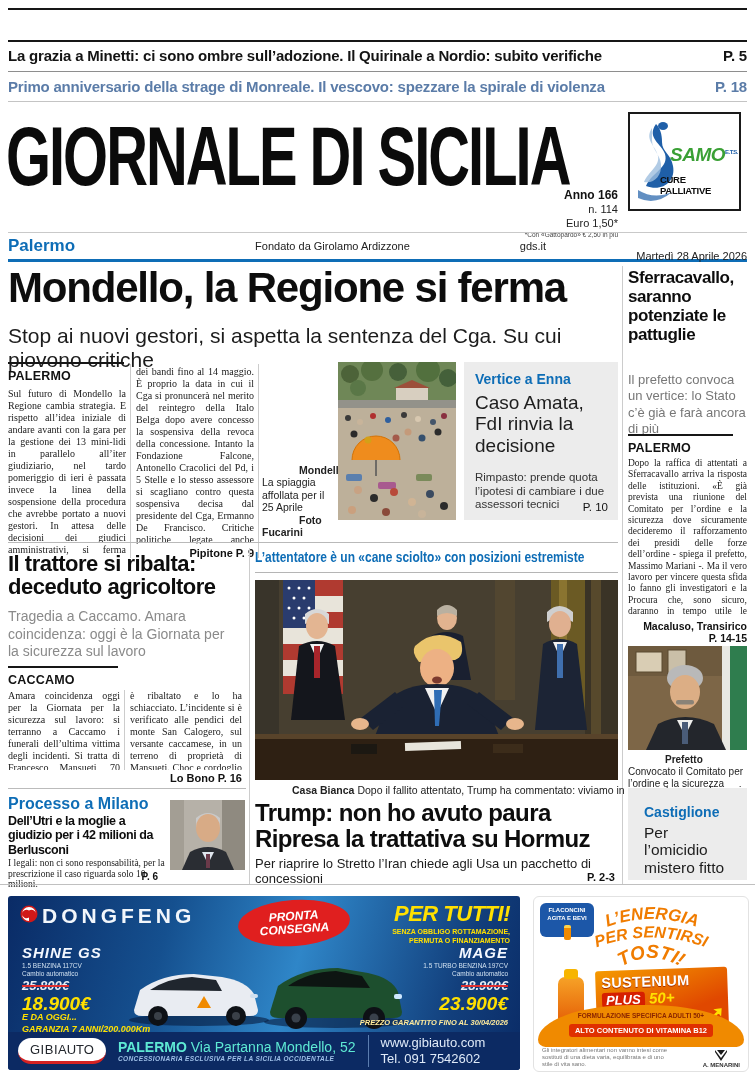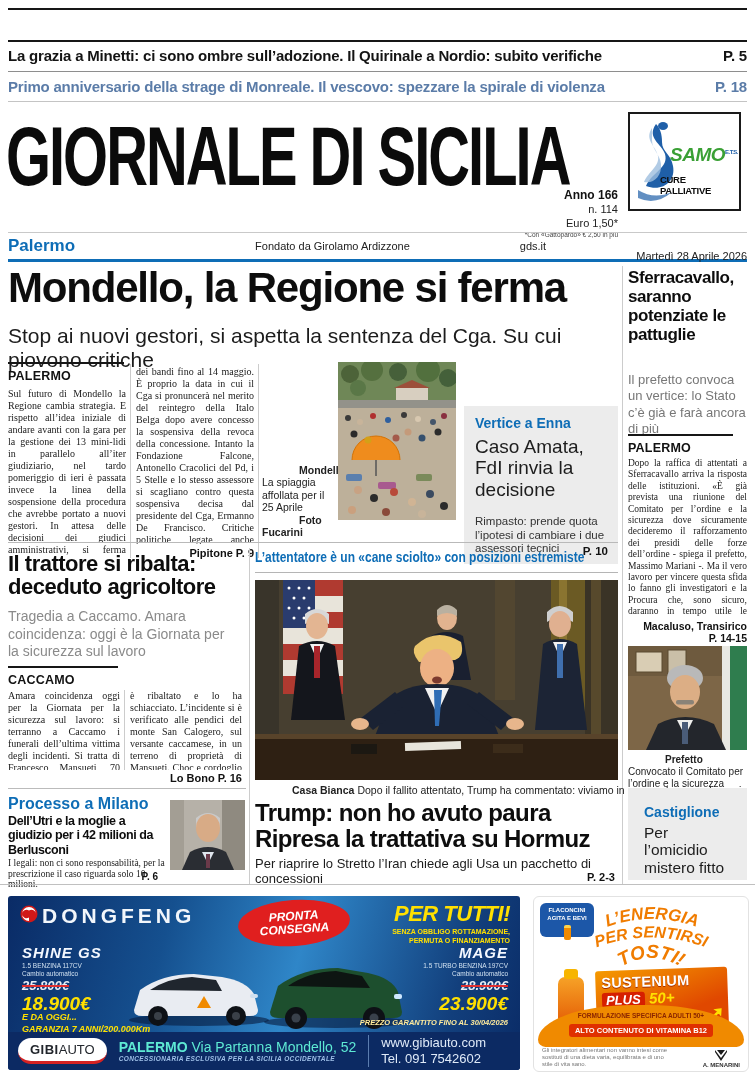--- a/index.html
+++ b/index.html
@@ -66,21 +66,21 @@
   .df-car .old{font-size:13px;font-weight:700;font-style:italic;color:#e8eef6;
                text-decoration:line-through;text-decoration-color:#e03030;text-decoration-thickness:2px;}
   .df-car .new{font-size:19px;font-weight:700;font-style:italic;color:#ffe000;}
   .df-warr{position:absolute;left:14px;top:116px;font-size:9px;font-weight:700;font-style:italic;
            color:#ffe000;line-height:1.3;}
   .df-note{position:absolute;right:12px;top:122px;font-size:7.5px;font-weight:700;font-style:italic;color:#ffeb9c;}
   .df-bar{position:absolute;left:0;bottom:0;width:512px;height:38px;background:#0c2a63;display:flex;
           align-items:center;}
   .gibi{margin-left:10px;background:#fff;border-radius:14px;padding:4px 12px;font-size:13px;color:#22262c;
         border-bottom:3px solid #d42222;}
-  .gibi .b{font-weight:700;letter-spacing:0.5px;margin-top:16px;}
+  .gibi .b{font-weight:400;letter-spacing:0.5px;margin-top:16px;}
   .df-addr{margin-left:12px;line-height:1.15;}
   .df-addr .l1{font-size:14px;color:#5eead4;}
   .df-addr .l1 .b{font-weight:700;}
   .df-addr .l2{font-size:6.5px;font-style:italic;font-weight:700;color:#9fc0e8;letter-spacing:0.4px;}
   .df-web{margin-left:12px;padding-left:12px;border-left:1px solid #5b7db0;line-height:1.25;font-size:13px;color:#dfeaf8;}
   .sustenium{position:absolute;left:533px;top:896px;width:214px;height:174px;background:#ffffff;
              border:1px solid #e2e2e2;border-radius:6px;overflow:hidden;}
   .su-badge{position:absolute;left:6px;top:6px;width:54px;height:34px;background:#1c57a8;border-radius:6px;
             color:#fff;font-size:6px;font-weight:700;text-align:center;line-height:1.3;padding-top:4px;
             box-sizing:border-box;}
@@ -214,25 +214,25 @@
           <circle cx="74" cy="140" r="4" fill="#d0b494"></circle>
         <circle cx="92" cy="132" r="4" fill="#3a4a60"></circle>
           <circle cx="106" cy="144" r="4" fill="#2b2b2b"></circle>
         <circle cx="14" cy="148" r="4" fill="#caa07e"></circle>
           <circle cx="48" cy="150" r="4" fill="#8a4a3a"></circle>
         <circle cx="84" cy="152" r="4" fill="#c8b49a"></circle>
       </g>
     </svg>
   </div>
 
-  <div class="abs graybox" style="left:464px;top:362px;width:154px;height:158px;padding:9px 11px;overflow:hidden;margin-top:44px;">
+  <div class="abs graybox" style="left:464px;top:362px;width:154px;height:158px;padding:9px 11px;overflow:hidden;">
     <div class="boxkick">Vertice a Enna</div>
     <div style="font-size:19px;line-height:1.12;color:#1d1d1d;margin-top:5px;">Caso Amata, FdI rinvia la decisione</div>
     <div style="font-size:11.5px;line-height:1.2;color:#333;margin-top:15px;">Rimpasto: prende quota l’ipotesi di cambiare i due assessori tecnici</div>
-    <div class="abs" style="right:10px;bottom:7px;font-weight:700;font-size:11.5px;padding-left:44px;">P. 10</div>
+    <div class="abs" style="right:10px;bottom:7px;font-weight:400;font-size:11.5px;padding-left:44px;">P. 10</div>
   </div>
 
   <div class="hr" style="left:8px;top:542px;width:610px;border-top-color:#b9b9b9;"></div>
   <div class="vr" style="left:622px;top:266px;height:618px;"></div>
   <div class="vr" style="left:249px;top:548px;height:336px;"></div>
 
   <div class="abs" style="left:8px;top:552px;width:238px;font-size:22px;font-weight:700;line-height:1.05;letter-spacing:-0.5px;color:#0d0d0d;">Il trattore si ribalta: deceduto agricoltore</div>
   <div class="abs subhead-gray" style="left:8px;top:608px;width:226px;">Tragedia a Caccamo. Amara coincidenza: oggi è la Giornata per la sicurezza sul lavoro</div>
   <div class="abs kicker" style="left:8px;top:666px;width:110px;">CACCAMO</div>
   <div class="abs serifcol" style="left:8px;top:690px;width:112px;height:80px;">Amara coincidenza oggi per la Giornata per la sicurezza sul lavoro: si terranno a Caccamo i funerali dell’ultima vittima degli incidenti. Si tratta di Francesco Mansueti, 70 anni. Era un piccolo imprenditore agricolo: stava lavorando sul suo trattore che si</div>

